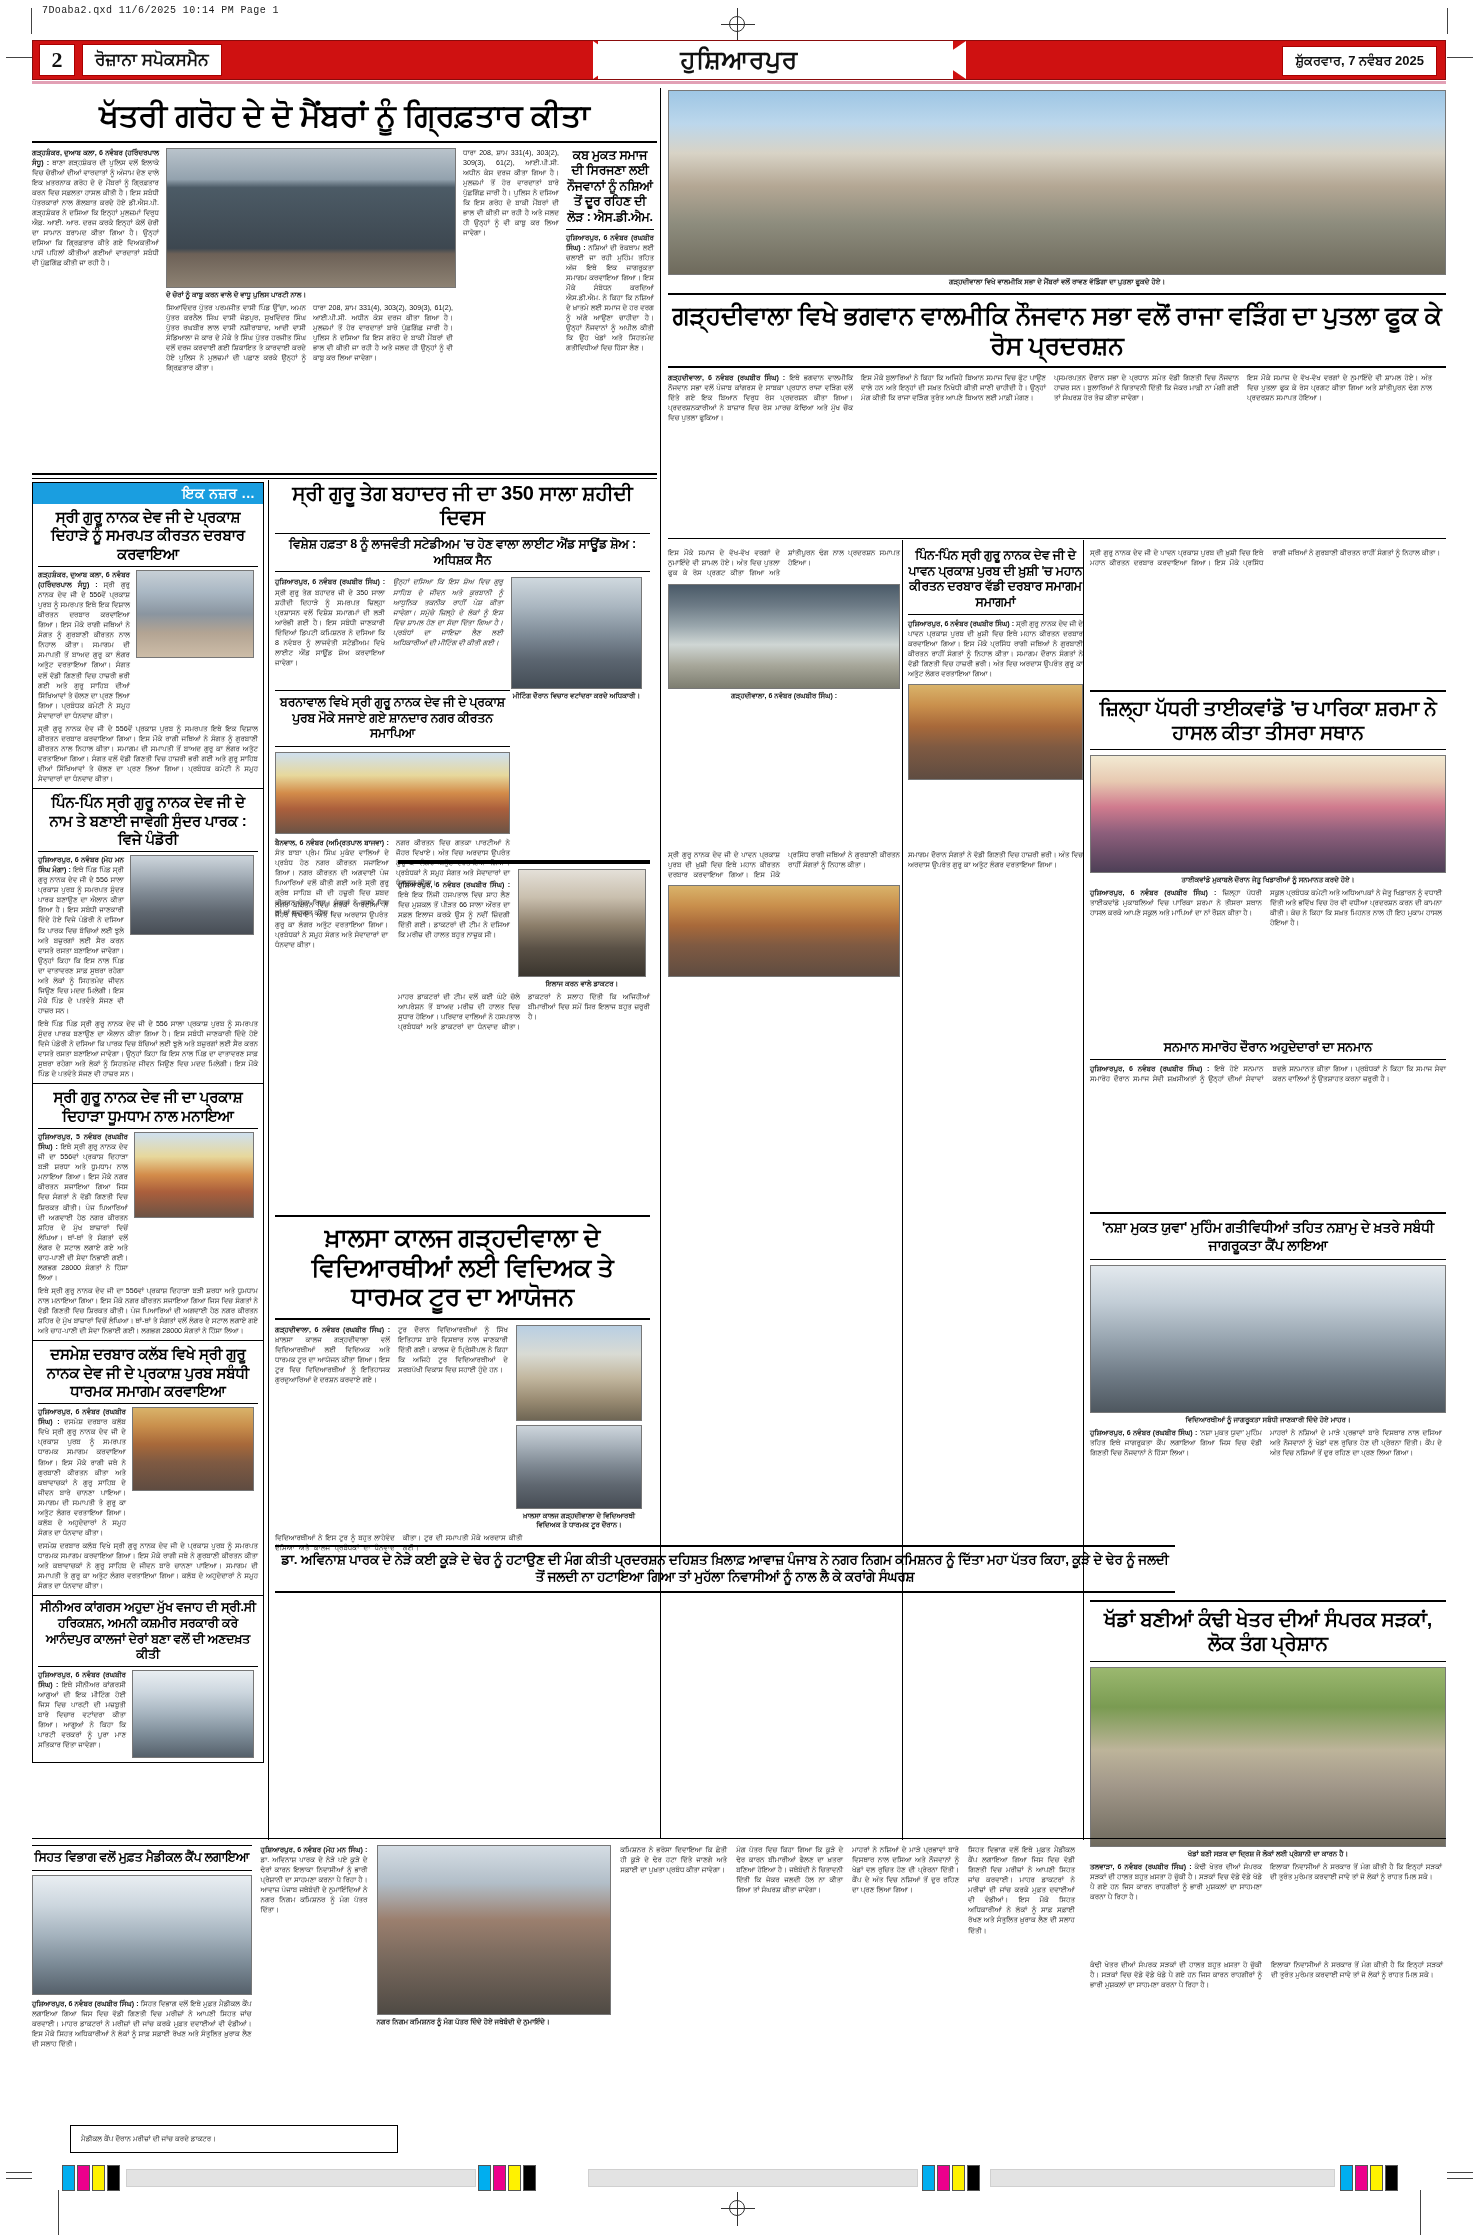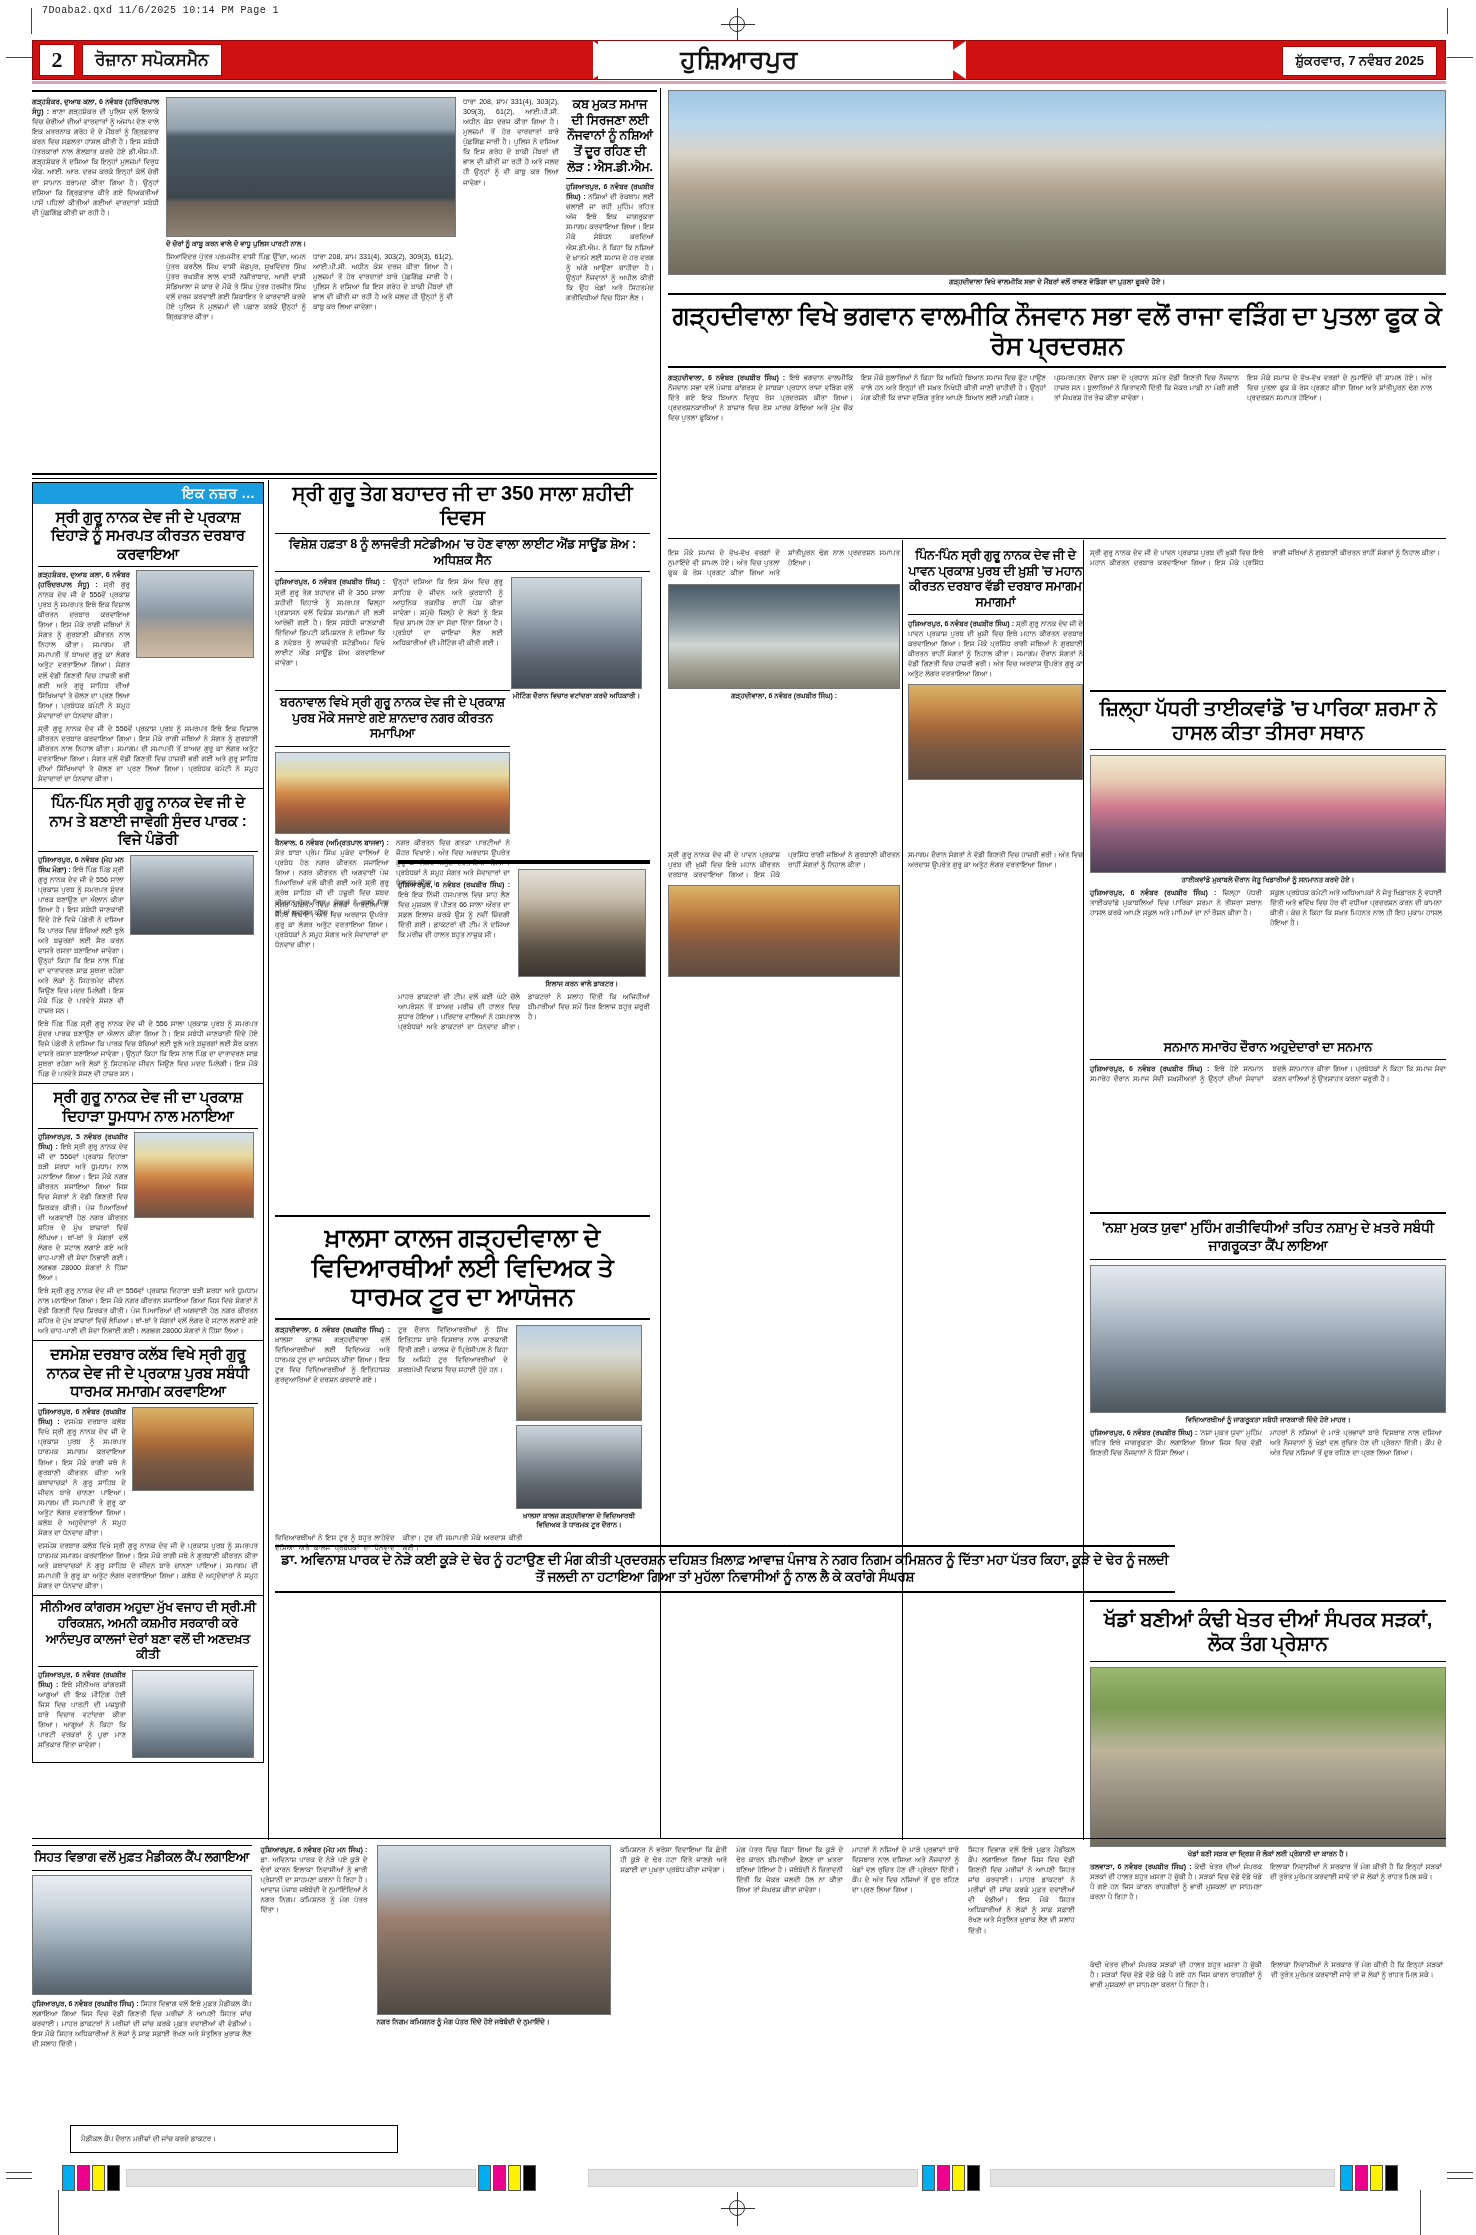--- a/index.html
+++ b/index.html
@@ -161,20 +161,21 @@
     <div class="masthead-notch" style="left:905px;clip-path:polygon(100% 0,0 50%,100% 100%);"></div>
     <div class="mh-city-bg"></div>
     <div class="mh-pageno">2</div>
     <div class="mh-brand">ਰੋਜ਼ਾਨਾ ਸਪੋਕਸਮੈਨ</div>
     <div class="mh-city" style="z-index:3;">ਹੁਸ਼ਿਆਰਪੁਰ</div>
     <div class="mh-date">ਸ਼ੁੱਕਰਵਾਰ, 7 ਨਵੰਬਰ 2025</div>
   </div>
   <div class="mh-underline"></div>
 
   <div class="col" style="left:32px;top:90px;width:625px;height:385px;border-bottom:2px solid #000;">
+    <div class="hl hl-xl" style="padding:8px 0 6px;">ਖੱਤਰੀ ਗਰੋਹ ਦੇ ਦੋ ਮੈਂਬਰਾਂ ਨੂੰ ਗ੍ਰਿਫ਼ਤਾਰ ਕੀਤਾ</div>
     <div style="border-top:2px solid #000;"></div>
     <div style="display:flex;gap:7px;margin-top:5px;">
       <div style="width:127px;">
         <p class="body-txt" style="margin:0;">
           <span class="dateline">ਗੜ੍ਹਸ਼ੰਕਰ, ਦੁਆਬ ਕਲਾ, 6 ਨਵੰਬਰ (ਹਰਿੰਦਰਪਾਲ ਸੰਧੂ) :</span>
           <span>ਥਾਣਾ ਗੜ੍ਹਸ਼ੰਕਰ ਦੀ ਪੁਲਿਸ ਵਲੋਂ ਇਲਾਕੇ ਵਿਚ ਚੋਰੀਆਂ ਦੀਆਂ ਵਾਰਦਾਤਾਂ ਨੂੰ ਅੰਜਾਮ ਦੇਣ ਵਾਲੇ ਇਕ ਖ਼ਤਰਨਾਕ ਗਰੋਹ ਦੇ ਦੋ ਮੈਂਬਰਾਂ ਨੂੰ ਗ੍ਰਿਫ਼ਤਾਰ ਕਰਨ ਵਿਚ ਸਫ਼ਲਤਾ ਹਾਸਲ ਕੀਤੀ ਹੈ। ਇਸ ਸਬੰਧੀ ਪੱਤਰਕਾਰਾਂ ਨਾਲ ਗੱਲਬਾਤ ਕਰਦੇ ਹੋਏ ਡੀ.ਐਸ.ਪੀ. ਗੜ੍ਹਸ਼ੰਕਰ ਨੇ ਦਸਿਆ ਕਿ ਇਨ੍ਹਾਂ ਮੁਲਜ਼ਮਾਂ ਵਿਰੁਧ ਐਫ਼. ਆਈ. ਆਰ. ਦਰਜ ਕਰਕੇ ਇਨ੍ਹਾਂ ਕੋਲੋਂ ਚੋਰੀ ਦਾ ਸਾਮਾਨ ਬਰਾਮਦ ਕੀਤਾ ਗਿਆ ਹੈ। ਉਨ੍ਹਾਂ ਦਸਿਆ ਕਿ ਗ੍ਰਿਫ਼ਤਾਰ ਕੀਤੇ ਗਏ ਵਿਅਕਤੀਆਂ ਪਾਸੋਂ ਪਹਿਲਾਂ ਕੀਤੀਆਂ ਗਈਆਂ ਵਾਰਦਾਤਾਂ ਸਬੰਧੀ ਵੀ ਪੁੱਛਗਿੱਛ ਕੀਤੀ ਜਾ ਰਹੀ ਹੈ।</span>
         </p>
       </div>
       <div style="width:290px;">
         <div class="photo ph-police" style="height:140px;"></div>
@@ -363,21 +364,21 @@
     <div style="border-bottom:1px solid #000;margin:4px 0 3px;"></div>
     <div class="hl hl-xs" style="text-align:center;">ਵਿਸ਼ੇਸ਼ ਹਫ਼ਤਾ 8 ਨੂੰ ਲਾਜਵੰਤੀ ਸਟੇਡੀਅਮ 'ਚ ਹੋਣ ਵਾਲਾ ਲਾਈਟ ਐਂਡ ਸਾਊਂਡ ਸ਼ੋਅ : ਅਧਿਸ਼ਕ ਸੈਨ</div>
     <div style="border-bottom:1px solid #000;margin:3px 0 5px;"></div>
     <div style="display:flex;gap:8px;">
       <div style="width:110px;">
         <p class="body-txt" style="margin:0;">
           <span class="dateline">ਹੁਸ਼ਿਆਰਪੁਰ, 6 ਨਵੰਬਰ (ਰਘਬੀਰ ਸਿੰਘ) :</span>
           <span>ਸ੍ਰੀ ਗੁਰੂ ਤੇਗ ਬਹਾਦਰ ਜੀ ਦੇ 350 ਸਾਲਾ ਸ਼ਹੀਦੀ ਦਿਹਾੜੇ ਨੂੰ ਸਮਰਪਤ ਜ਼ਿਲ੍ਹਾ ਪ੍ਰਸ਼ਾਸਨ ਵਲੋਂ ਵਿਸ਼ੇਸ਼ ਸਮਾਗਮਾਂ ਦੀ ਲੜੀ ਆਰੰਭੀ ਗਈ ਹੈ। ਇਸ ਸਬੰਧੀ ਜਾਣਕਾਰੀ ਦਿੰਦਿਆਂ ਡਿਪਟੀ ਕਮਿਸ਼ਨਰ ਨੇ ਦਸਿਆ ਕਿ 8 ਨਵੰਬਰ ਨੂੰ ਲਾਜਵੰਤੀ ਸਟੇਡੀਅਮ ਵਿਖੇ ਲਾਈਟ ਐਂਡ ਸਾਊਂਡ ਸ਼ੋਅ ਕਰਵਾਇਆ ਜਾਵੇਗਾ।</span>
         </p>
       </div>
-      <div style="width:110px;">
+      <div style="width:110px;font-style:italic;">
         <p class="body-txt" style="margin:0;">ਉਨ੍ਹਾਂ ਦਸਿਆ ਕਿ ਇਸ ਸ਼ੋਅ ਵਿਚ ਗੁਰੂ ਸਾਹਿਬ ਦੇ ਜੀਵਨ ਅਤੇ ਕੁਰਬਾਨੀ ਨੂੰ ਆਧੁਨਿਕ ਤਕਨੀਕ ਰਾਹੀਂ ਪੇਸ਼ ਕੀਤਾ ਜਾਵੇਗਾ। ਸਮੁੱਚੇ ਜ਼ਿਲ੍ਹੇ ਦੇ ਲੋਕਾਂ ਨੂੰ ਇਸ ਵਿਚ ਸ਼ਾਮਲ ਹੋਣ ਦਾ ਸੱਦਾ ਦਿੱਤਾ ਗਿਆ ਹੈ। ਪ੍ਰਬੰਧਾਂ ਦਾ ਜਾਇਜ਼ਾ ਲੈਣ ਲਈ ਅਧਿਕਾਰੀਆਂ ਦੀ ਮੀਟਿੰਗ ਵੀ ਕੀਤੀ ਗਈ।</p>
       </div>
       <div style="width:131px;">
         <div class="photo ph-meeting" style="height:112px;"></div>
         <div class="cap">ਮੀਟਿੰਗ ਦੌਰਾਨ ਵਿਚਾਰ ਵਟਾਂਦਰਾ ਕਰਦੇ ਅਧਿਕਾਰੀ।</div>
       </div>
     </div>
   </div>
 
   <div class="col" style="left:275px;top:690px;width:235px;">

